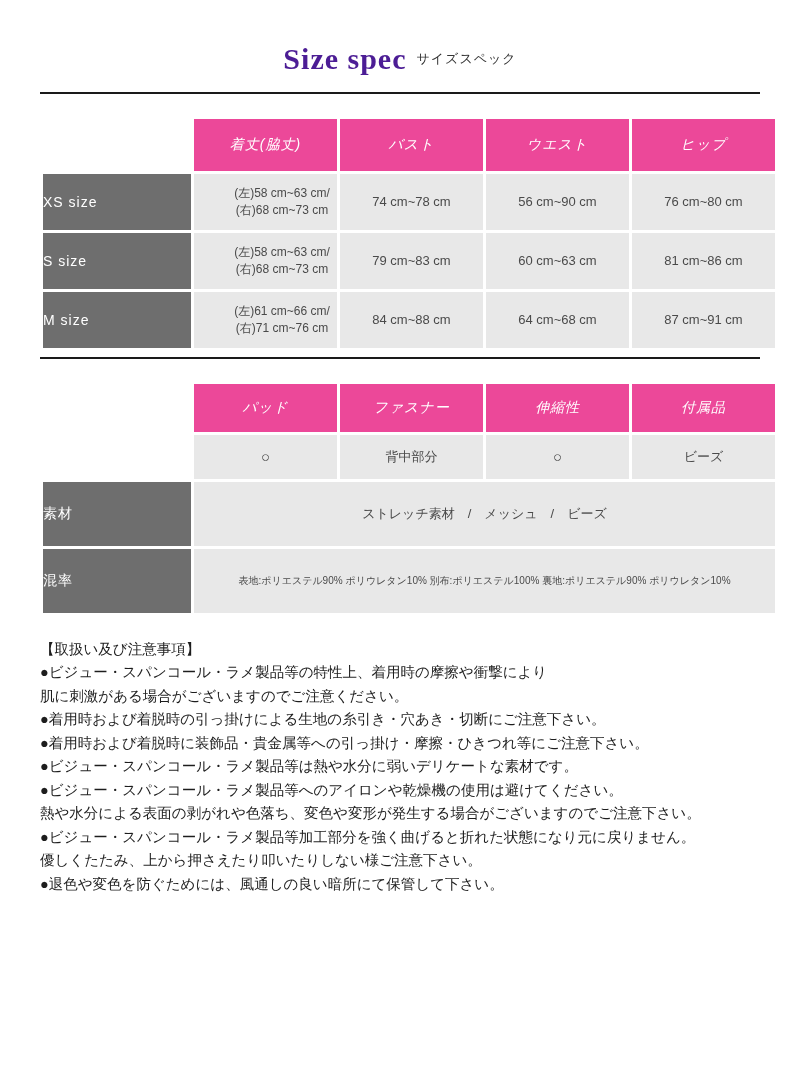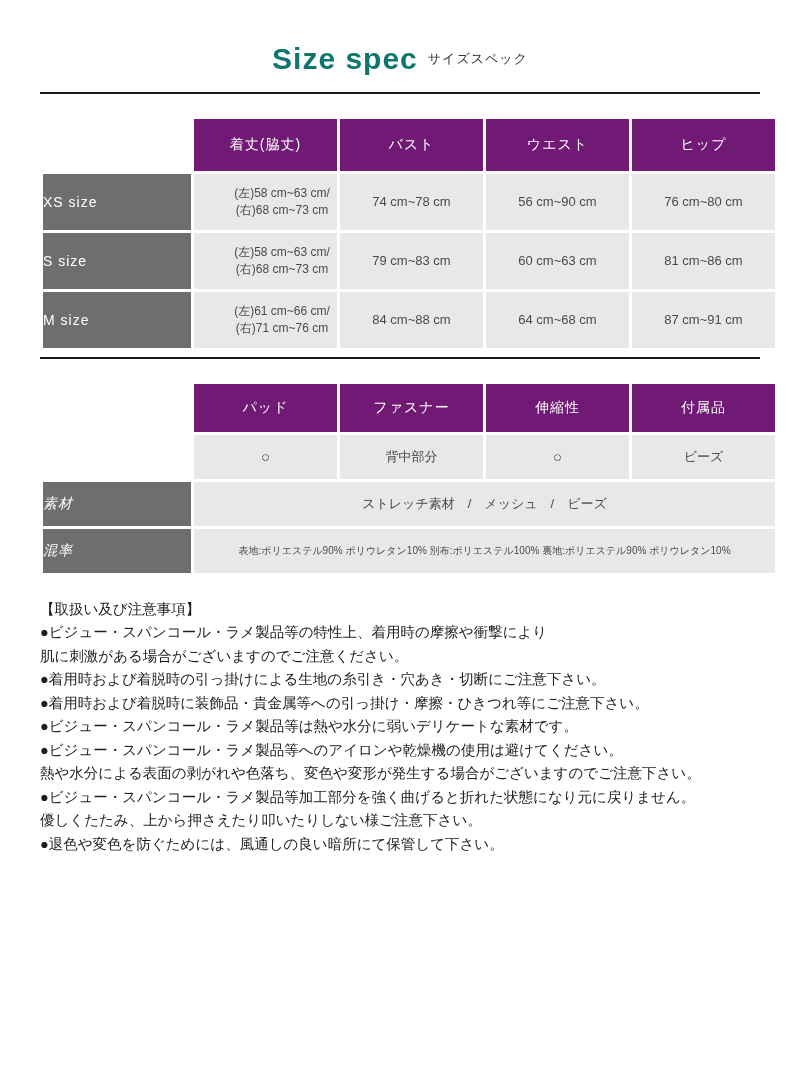--- a/index.html
+++ b/index.html
@@ -23,25 +23,25 @@
     padding: 0 40px;
   }
 
   
   .section-head {
     text-align: center;
     padding-top: 42px;
     padding-bottom: 10px;
   }
   .section-head .en {
-    font-family: Liberation Sans, sans-serif;
+    font-family: Liberation Serif, serif;
     font-size: 30px;
     font-weight: bold;
     letter-spacing: 1px;
-    color: #0f766e;
+    color: #4c1d95;
     vertical-align: middle;
   }
   .section-head .jp {
     font-size: 13px;
     color: #333;
     margin-left: 10px;
     vertical-align: middle;
     letter-spacing: 1px;
   }
   .rule {
@@ -55,26 +55,27 @@
     border-spacing: 3px;
     width: 720px;
     margin: 22px auto 0 auto;
     table-layout: fixed;
   }
   td, th {
     padding: 0;
     font-weight: normal;
   }
   .hdr {
-    background: #701a75;
+    background: #ec4899;
     color: #ffffff;
     text-align: center;
     font-size: 14px;
     height: 52px;
     letter-spacing: 1px;
+    font-style: italic;
   }
   .rowhdr {
     background: #6e6e6e;
     color: #ffffff;
     text-align: left;
     font-size: 14px;
     height: 56px;
     letter-spacing: 1px;
   }
   .cell {
@@ -101,21 +102,21 @@
 
   
   .col-label { width: 148px; }
   .col-a { width: 143px; }
   .col-b { width: 143px; }
   .col-c { width: 143px; }
   .col-d { width: 143px; }
 
   .detail-table .cell { height: 44px; }
   .detail-table .hdr { height: 48px; }
-  .detail-table .rowhdr { height: 44px; font-style: italic; }
+  .detail-table .rowhdr { height: 64px; }
   .mark { font-size: 15px; }
 
   
   .notes {
     width: 720px;
     margin: 22px auto 0 auto;
     font-size: 14.5px;
     line-height: 1.62;
     color: #1d1d1d;
     letter-spacing: 0px;

